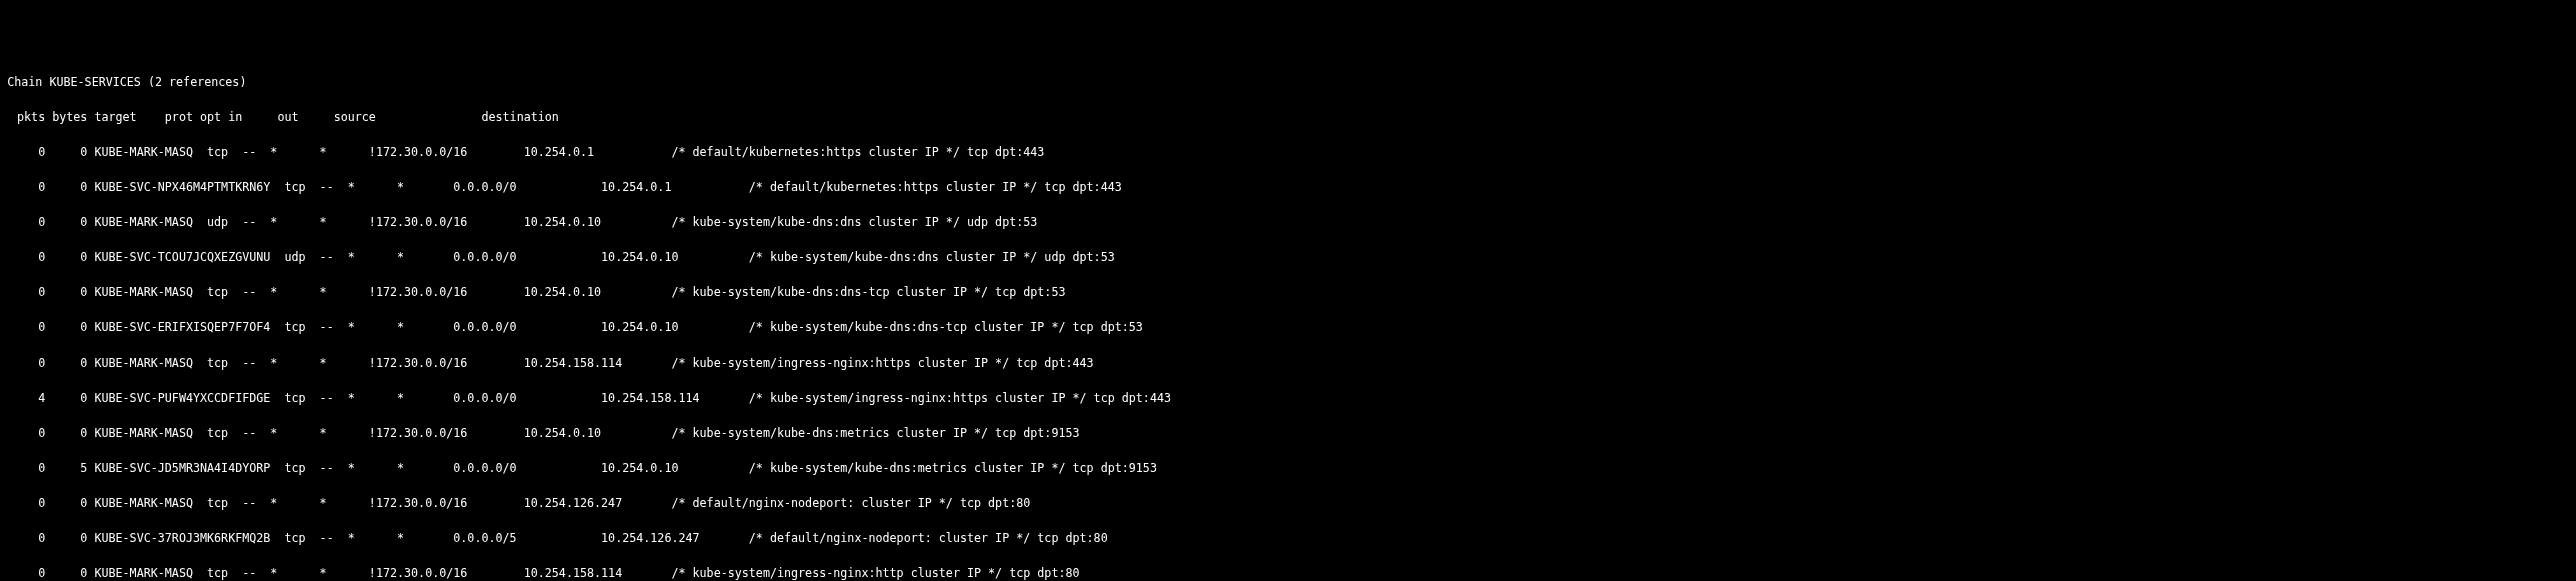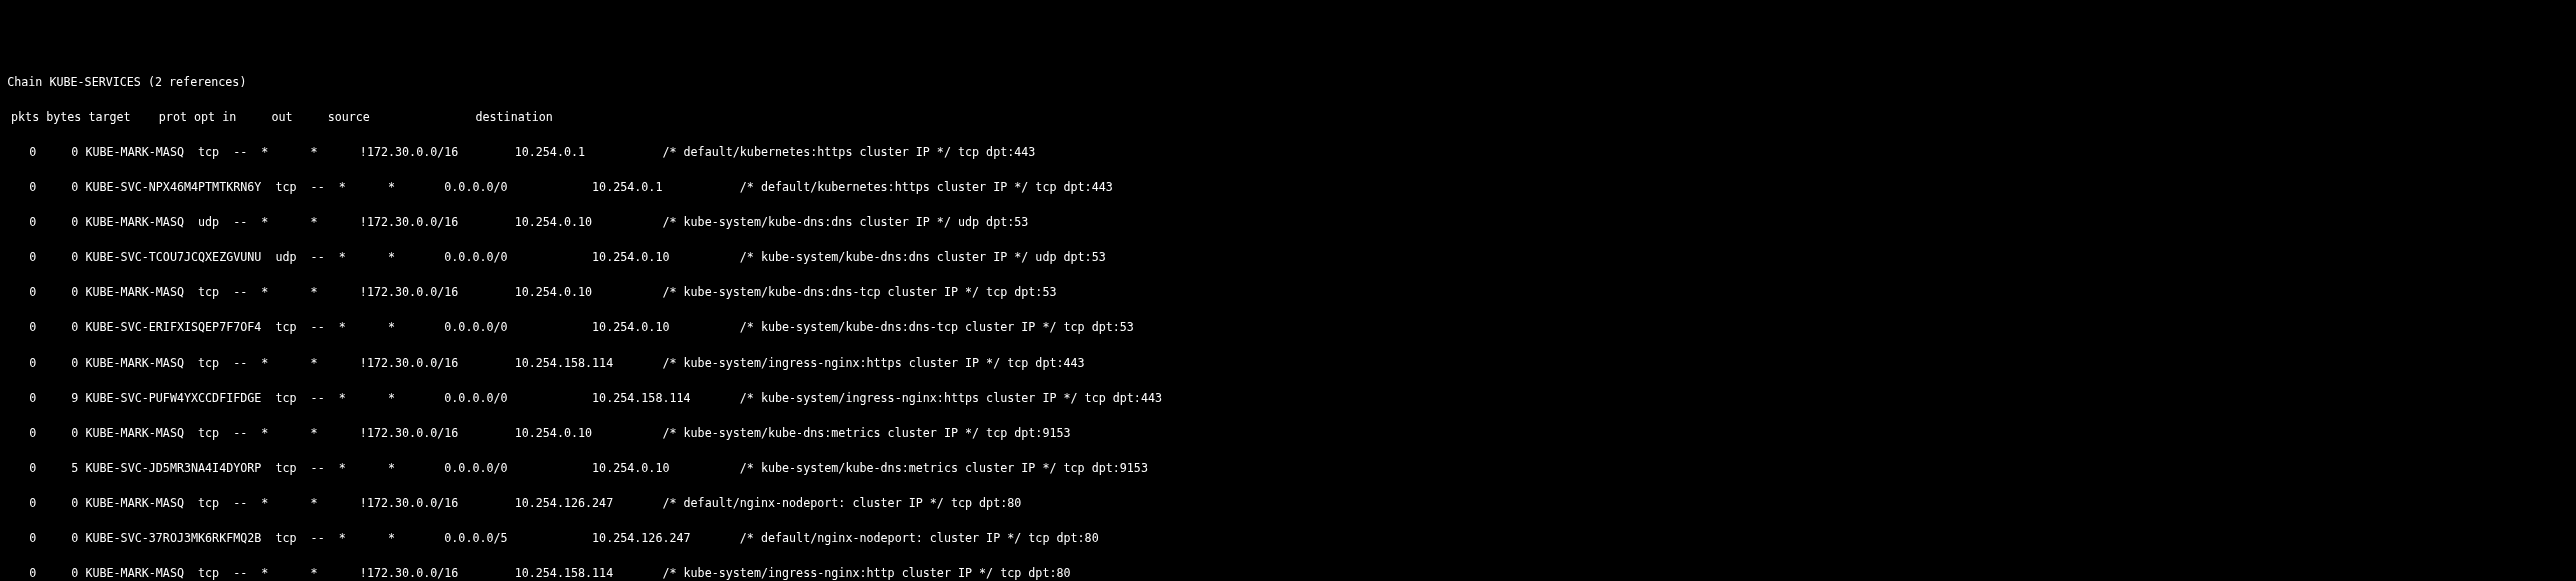--- a/index.html
+++ b/index.html
@@ -14,41 +14,41 @@
       font-size: 11.7px;
       line-height: 1.5;
       padding: 3.6px 0;
       white-space: pre;
       overflow-x: auto;
     }
     .header-line {
       padding-left: 7.2px;
     }
     .columns-line {
-      padding-left: 4px;
+      padding-left: 10px;
     }
     .row {
-      padding-left: 1px;
+      padding-left: 10px;
     }
   </style>
 </head>
 <body>
 
 
 
 <div class="header-line">Chain KUBE-SERVICES (2 references)</div>
 <div class="columns-line"> pkts bytes target    prot opt in     out     source               destination</div>
 <div class="row">    0     0 KUBE-MARK-MASQ  tcp  --  *      *      !172.30.0.0/16        10.254.0.1           /* default/kubernetes:https cluster IP */ tcp dpt:443</div>
 <div class="row">    0     0 KUBE-SVC-NPX46M4PTMTKRN6Y  tcp  --  *      *       0.0.0.0/0            10.254.0.1           /* default/kubernetes:https cluster IP */ tcp dpt:443</div>
 <div class="row">    0     0 KUBE-MARK-MASQ  udp  --  *      *      !172.30.0.0/16        10.254.0.10          /* kube-system/kube-dns:dns cluster IP */ udp dpt:53</div>
 <div class="row">    0     0 KUBE-SVC-TCOU7JCQXEZGVUNU  udp  --  *      *       0.0.0.0/0            10.254.0.10          /* kube-system/kube-dns:dns cluster IP */ udp dpt:53</div>
 <div class="row">    0     0 KUBE-MARK-MASQ  tcp  --  *      *      !172.30.0.0/16        10.254.0.10          /* kube-system/kube-dns:dns-tcp cluster IP */ tcp dpt:53</div>
 <div class="row">    0     0 KUBE-SVC-ERIFXISQEP7F7OF4  tcp  --  *      *       0.0.0.0/0            10.254.0.10          /* kube-system/kube-dns:dns-tcp cluster IP */ tcp dpt:53</div>
 <div class="row">    0     0 KUBE-MARK-MASQ  tcp  --  *      *      !172.30.0.0/16        10.254.158.114       /* kube-system/ingress-nginx:https cluster IP */ tcp dpt:443</div>
-<div class="row">    0     9 KUBE-SVC-PUFW4YXCCDFIFDGE  tcp  --  *      *       0.0.0.0/0            10.254.158.114       /* kube-system/ingress-nginx:https cluster IP */ tcp dpt:443</div>
+<div class="row">    4     0 KUBE-SVC-PUFW4YXCCDFIFDGE  tcp  --  *      *       0.0.0.0/0            10.254.158.114       /* kube-system/ingress-nginx:https cluster IP */ tcp dpt:443</div>
 <div class="row">    0     0 KUBE-MARK-MASQ  tcp  --  *      *      !172.30.0.0/16        10.254.0.10          /* kube-system/kube-dns:metrics cluster IP */ tcp dpt:9153</div>
 <div class="row">    0     5 KUBE-SVC-JD5MR3NA4I4DYORP  tcp  --  *      *       0.0.0.0/0            10.254.0.10          /* kube-system/kube-dns:metrics cluster IP */ tcp dpt:9153</div>
 <div class="row">    0     0 KUBE-MARK-MASQ  tcp  --  *      *      !172.30.0.0/16        10.254.126.247       /* default/nginx-nodeport: cluster IP */ tcp dpt:80</div>
 <div class="row">    0     0 KUBE-SVC-37ROJ3MK6RKFMQ2B  tcp  --  *      *       0.0.0.0/5            10.254.126.247       /* default/nginx-nodeport: cluster IP */ tcp dpt:80</div>
 <div class="row">    0     0 KUBE-MARK-MASQ  tcp  --  *      *      !172.30.0.0/16        10.254.158.114       /* kube-system/ingress-nginx:http cluster IP */ tcp dpt:80</div>
 
 
 
 
 

